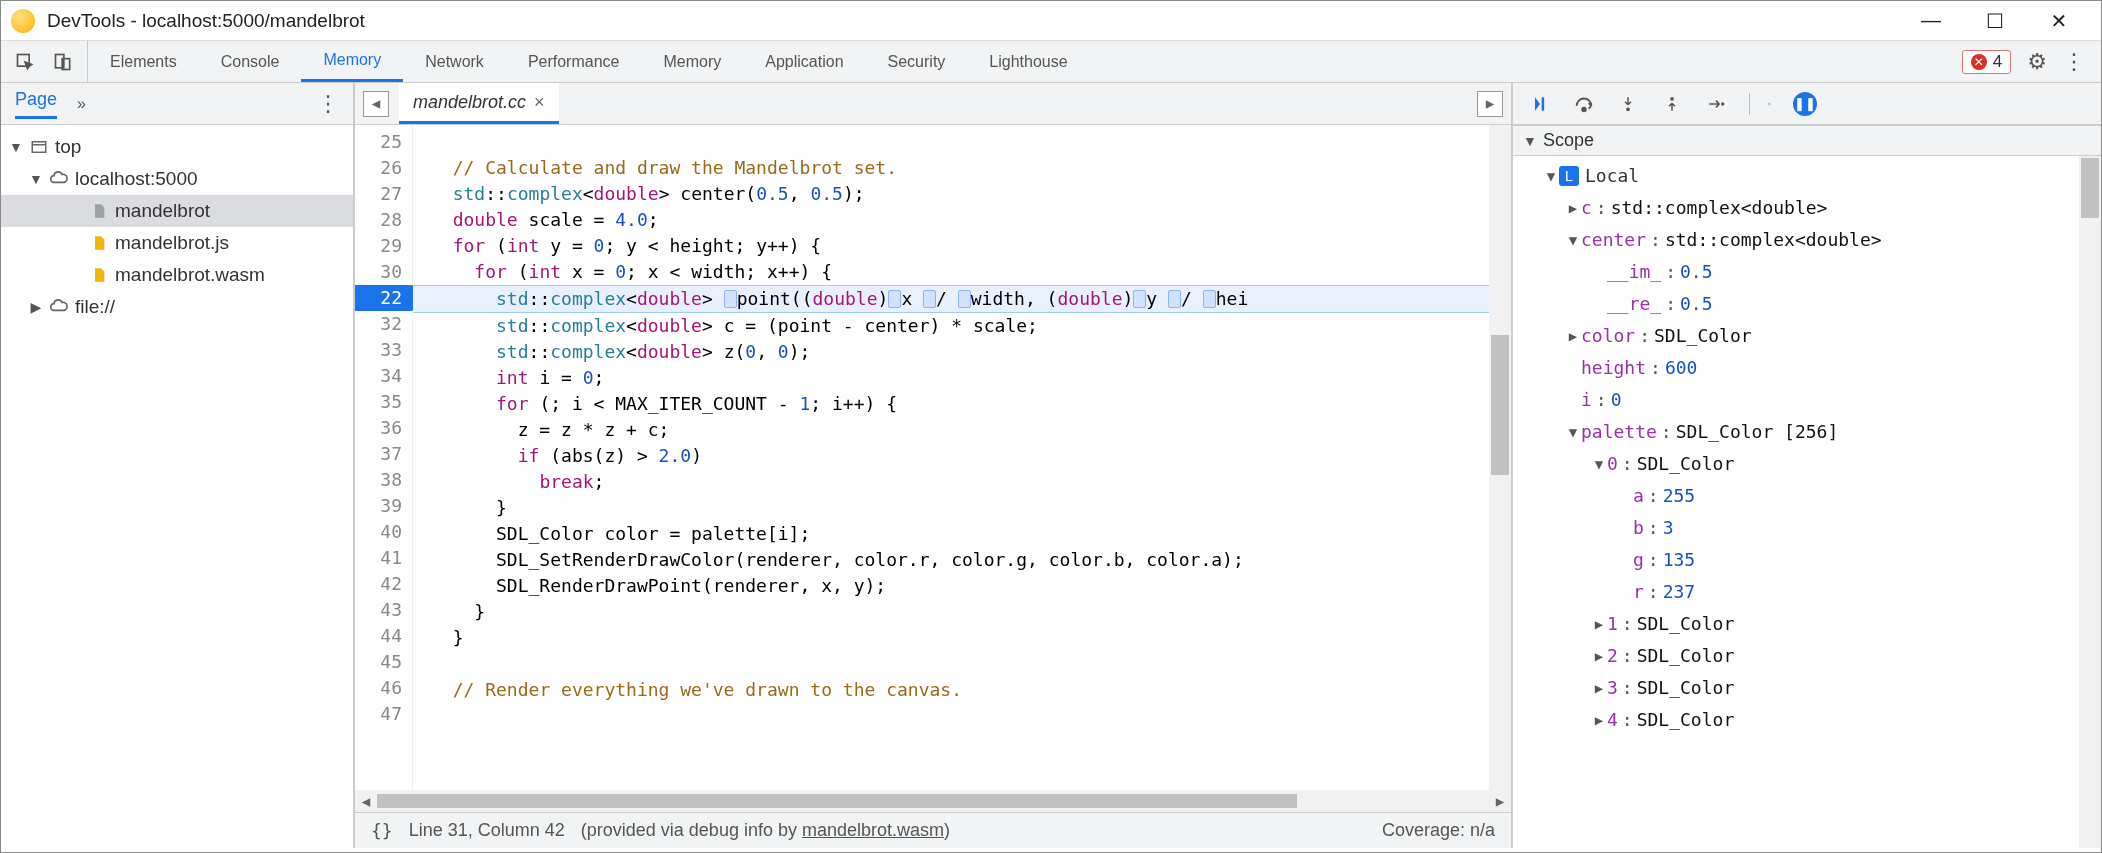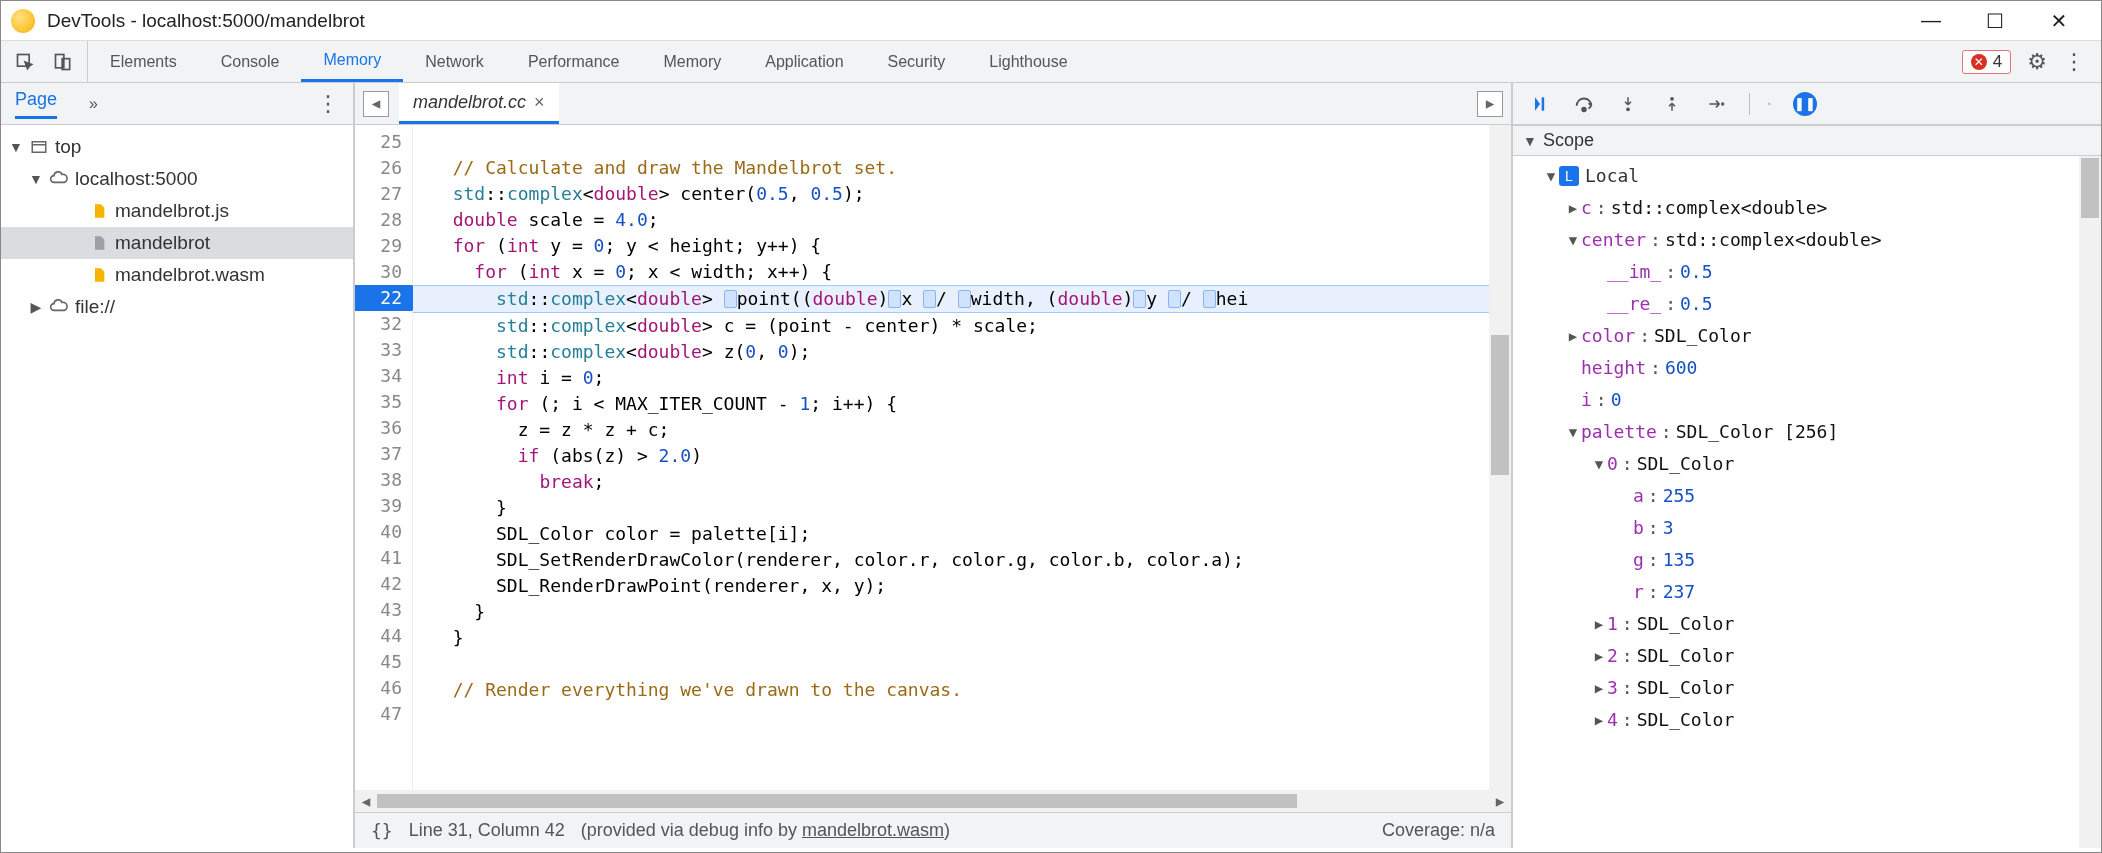--- a/index.html
+++ b/index.html
@@ -49,21 +49,21 @@
 .right-tools { display:flex; align-items:center; gap:16px; padding:0 16px; }
 .err-badge { border:1px solid #e57373; border-radius:3px; padding:1px 8px; display:flex; align-items:center; gap:6px; background:#fff;}
 .err-dot{ width:16px;height:16px;border-radius:50%;background:#d93025;color:#fff;font-size:12px;display:flex;align-items:center;justify-content:center;}
 .gear, .kebab { font-size:22px; color:#555;}
 .main {
   display:flex;
   height: calc(853px - 46px - 42px);
 }
 
 .leftpane { width: 354px; border-right:2px solid #ccc; display:flex; flex-direction:column; background:#fff;}
-.leftpane-header { height:42px; border-bottom:1px solid #ccc; display:flex; align-items:center; padding:0 14px; gap:32px; background:#f1f3f4;}
+.leftpane-header { height:42px; border-bottom:1px solid #ccc; display:flex; align-items:center; padding:0 14px; gap:20px; background:#f1f3f4;}
 .leftpane-header .ptab { font-size:18px; color:#333; padding-bottom:6px;}
 .leftpane-header .ptab.active{ color:#1a73e8; border-bottom:3px solid #1a73e8;}
 .chev { font-size:16px; color:#555;}
 .kebab2{ margin-left:auto; font-size:22px; color:#555;}
 .tree { padding:6px 0; font-size:19px; }
 .tree-row { display:flex; align-items:center; height:32px; padding-left:8px; gap:6px;}
 .tree-row.selected { background:#dadce0;}
 .tw { display:inline-block; width:14px; text-align:center; color:#555; font-size:14px;}
 .ficon { width:20px; height:20px; display:inline-flex; align-items:center; justify-content:center;}
 .ficon.folder svg, .ficon.cloud svg, .ficon.doc svg, .ficon.js svg { display:block;}
@@ -181,35 +181,35 @@
       </div>
       <div class="tree-row indent1">
         <span class="tw">▼</span>
         <span class="ficon cloud">
             <svg width="20" height="20" viewBox="0 0 24 24" fill="none" stroke="#666" stroke-width="2">
               <path d="M6 16a4 4 0 010-8 5 5 0 019.6-1.5A4 4 0 1118 16H6z"></path>
             </svg>
           </span>
         <span>localhost:5000</span>
       </div>
+      <div class="tree-row indent3 selected">
+        <span class="ficon doc">
+            <svg width="16" height="20" viewBox="0 0 24 24" fill="#9aa0a6">
+              <path d="M6 2h9l5 5v15H6z"></path>
+            </svg>
+          </span>
+        <span>mandelbrot</span>
+      </div>
       <div class="tree-row indent3">
         <span class="ficon js">
             <svg width="16" height="20" viewBox="0 0 24 24" fill="#f4b400">
               <path d="M6 2h9l5 5v15H6z"></path>
             </svg>
           </span>
         <span>mandelbrot.js</span>
-      </div>
-      <div class="tree-row indent3 selected">
-        <span class="ficon doc">
-            <svg width="16" height="20" viewBox="0 0 24 24" fill="#9aa0a6">
-              <path d="M6 2h9l5 5v15H6z"></path>
-            </svg>
-          </span>
-        <span>mandelbrot</span>
       </div>
       <div class="tree-row indent3">
         <span class="ficon js">
             <svg width="16" height="20" viewBox="0 0 24 24" fill="#f4b400">
               <path d="M6 2h9l5 5v15H6z"></path>
             </svg>
           </span>
         <span>mandelbrot.wasm</span>
       </div>
       <div class="tree-row indent1">

